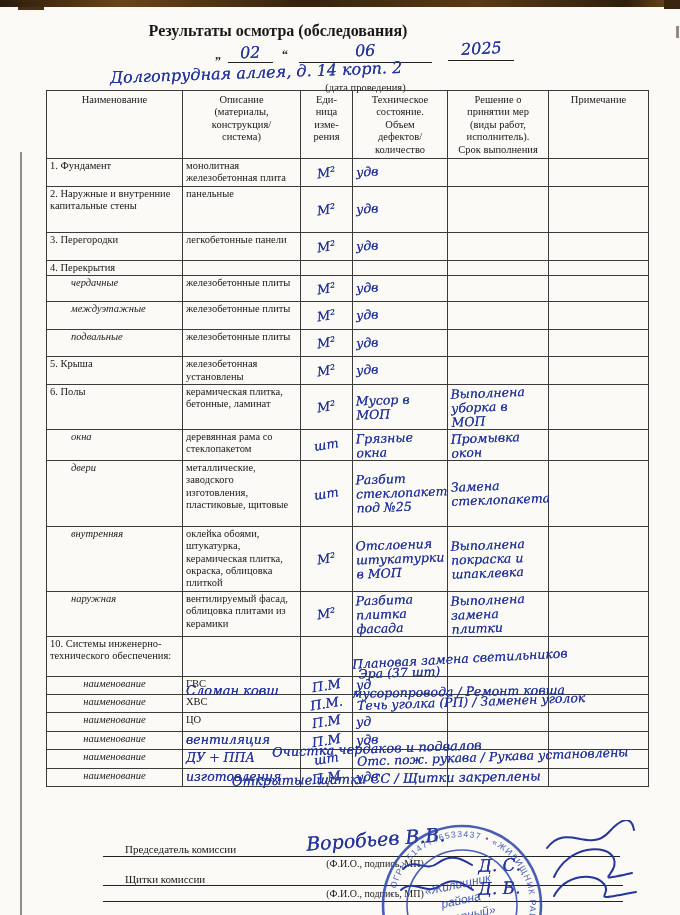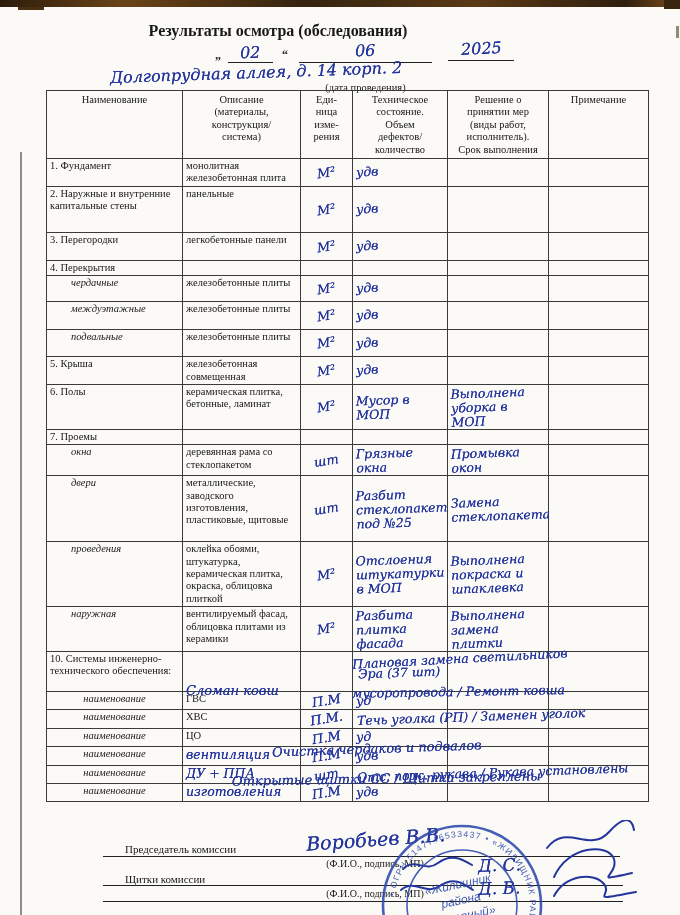--- a/index.html
+++ b/index.html
@@ -171,60 +171,52 @@
     <tr class="sub" style="height:27px">
       <td class="c-name">подвальные</td>
       <td>железобетонные плиты</td>
       <td class="c-unit"><span class="hw">М²</span></td>
       <td class="c-state"><span class="hw">удв</span></td>
       <td class="c-dec"></td>
       <td></td>
     </tr>
     <tr style="height:25px">
       <td class="c-name">5. Крыша</td>
-      <td>железобетонная совмещенная</td>
+      <td>железобетонная установлены</td>
       <td class="c-unit"><span class="hw">М²</span></td>
       <td class="c-state"><span class="hw">удв</span></td>
       <td class="c-dec"></td>
       <td></td>
     </tr>
     <tr style="height:28px">
       <td class="c-name">6. Полы</td>
       <td>керамическая плитка, бетонные, ламинат</td>
       <td class="c-unit"><span class="hw">М²</span></td>
       <td class="c-state"><span class="hw">Мусор в МОП</span></td>
       <td class="c-dec"><span class="hw">Выполнена уборка в МОП</span></td>
-      <td></td>
-    </tr>
-    <tr style="height:15px">
-      <td class="c-name">7. Проемы</td>
-      <td></td>
-        <td></td>
-      <td></td>
-        <td></td>
       <td></td>
     </tr>
     <tr class="sub" style="height:28px">
       <td class="c-name">окна</td>
       <td>деревянная рама со стеклопакетом</td>
       <td class="c-unit"><span class="hw">шт</span></td>
       <td class="c-state"><span class="hw">Грязные окна</span></td>
       <td class="c-dec"><span class="hw">Промывка окон</span></td>
       <td></td>
     </tr>
     <tr class="sub" style="height:66px">
       <td class="c-name">двери</td>
       <td>металлические, заводского изготовления, пластиковые, щитовые</td>
       <td class="c-unit"><span class="hw">шт</span></td>
       <td class="c-state"><span class="hw">Разбит стеклопакет под №25</span></td>
       <td class="c-dec"><span class="hw">Замена стеклопакета</span></td>
       <td></td>
     </tr>
     <tr class="sub" style="height:64px">
-      <td class="c-name">проведения</td>
+      <td class="c-name">внутренняя</td>
       <td>оклейка обоями, штукатурка, керамическая плитка, окраска, облицовка плиткой</td>
       <td class="c-unit"><span class="hw">М²</span></td>
       <td class="c-state"><span class="hw">Отслоения штукатурки в МОП</span></td>
       <td class="c-dec"><span class="hw">Выполнена покраска и шпаклевка</span></td>
       <td></td>
     </tr>
     <tr class="sub" style="height:42px">
       <td class="c-name">наружная</td>
       <td>вентилируемый фасад, облицовка плитами из керамики</td>
       <td class="c-unit"><span class="hw">М²</span></td>

